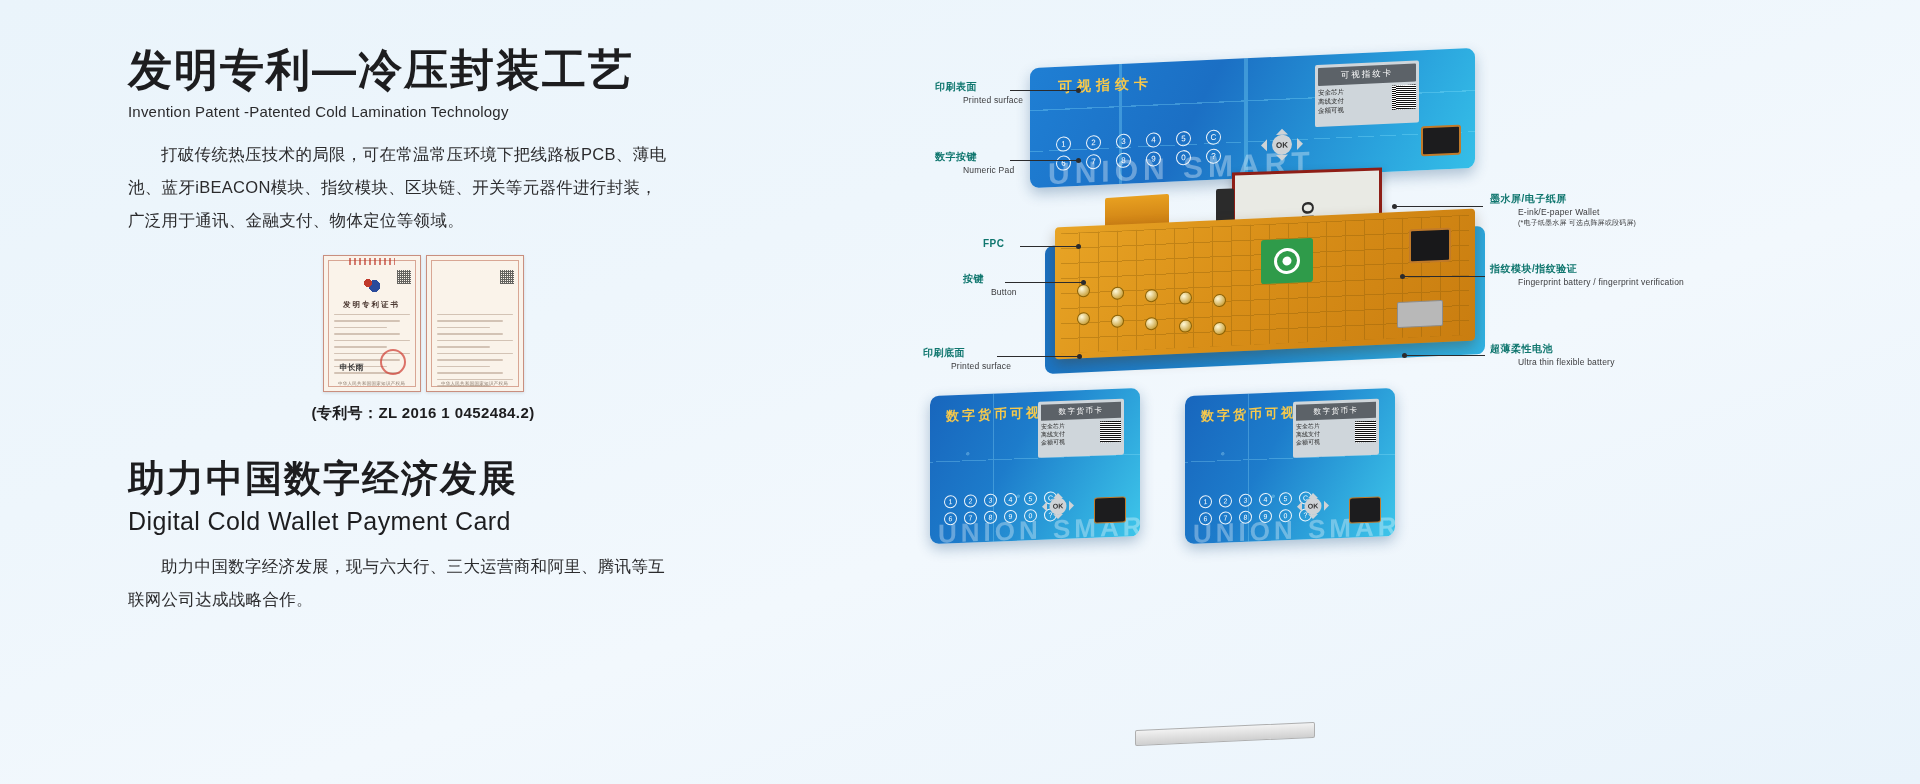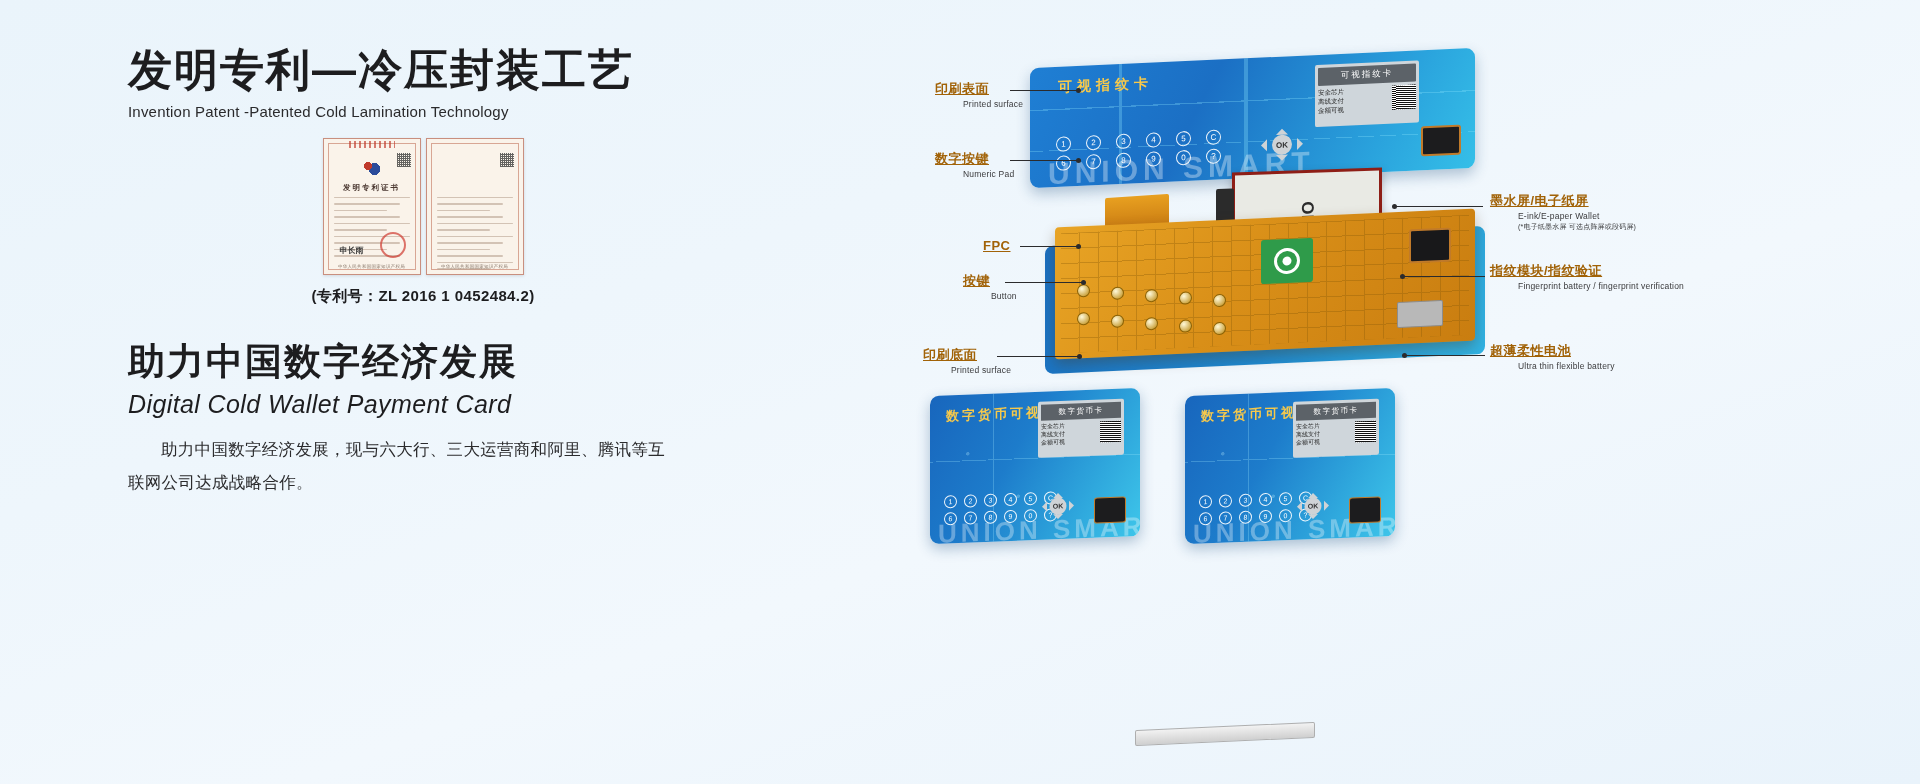--- a/index.html
+++ b/index.html
@@ -87,21 +87,21 @@
     color: #1d1d1f; letter-spacing: .4px; padding-left: 10px;
   }
 
   .h2-block { margin-top: 34px; }
   .h2-cn {
     font-size: 37px; font-weight: 700; color: #1d1d1f; letter-spacing: 2px;
     white-space: nowrap; line-height: 1.2;
   }
   .h2-en {
     font-size: 25px; color: #1d1d1f; letter-spacing: .4px; margin-top: 6px;
-    white-space: nowrap; font-weight: 400; font-style: italic;
+    white-space: nowrap; font-weight: 400;
   }
   .para2 {
     margin-top: 14px; font-size: 16.5px; color: #2b2b2d; line-height: 2;
     text-indent: 33px; letter-spacing: .3px; width: 545px;
   }
 
   
   .right { position: absolute; left: 905px; top: 50px; width: 990px; height: 700px; }
 
   
@@ -242,21 +242,21 @@
     transform: skewY(-2.6deg); border-radius: 2px;
   }
   .card-bottom {
     position: absolute; left: 140px; top: 186px; width: 440px; height: 128px;
     background: linear-gradient(118deg,#1a6ec0,#1e88cf 55%,#31b3e3);
     transform: skewY(-2.6deg); border-radius: 8px; z-index: -1;
   }
 
   
   .label { position: absolute; white-space: nowrap; }
-  .label .cn { font-size: 13px; font-weight: 700; color: #a16207; letter-spacing: .5px; text-decoration: underline; }
+  .label .cn { font-size: 10px; font-weight: 700; color: #0f766e; letter-spacing: .5px; }
   .label .en { font-size: 8.5px; color: #3a3a3c; letter-spacing: .2px; margin-top: 1px; padding-left: 28px; }
   .label .en.sm { font-size: 7px; }
   .leader { position: absolute; height: 1.2px; background: #2b2b2d; }
   .leader::after {
     content: ""; position: absolute; right: -3px; top: -2px;
     width: 5px; height: 5px; border-radius: 50%; background: #2b2b2d;
   }
   .leader.rev::after { right: auto; left: -3px; }
 
   
@@ -321,20 +321,21 @@
 </style>
 </head>
 <body>
 
 <div class="page">
 
   <div class="left">
 
     <div class="h-cn">发明专利—冷压封装工艺</div>
     <div class="h-en">Invention Patent -Patented Cold  Lamination Technology</div>
+    <p class="para">打破传统热压技术的局限，可在常温常压环境下把线路板PCB、薄电池、蓝牙iBEACON模块、指纹模块、区块链、开关等元器件进行封装，广泛用于通讯、金融支付、物体定位等领域。</p>
 
     <div class="certs">
 
       <div class="cert">
         <div class="cert-ornament"></div>
         <div class="cert-qr"></div>
         <div class="cert-logo"></div>
         <div class="cert-title">发明专利证书</div>
         <div class="cert-lines">
           <i></i>

